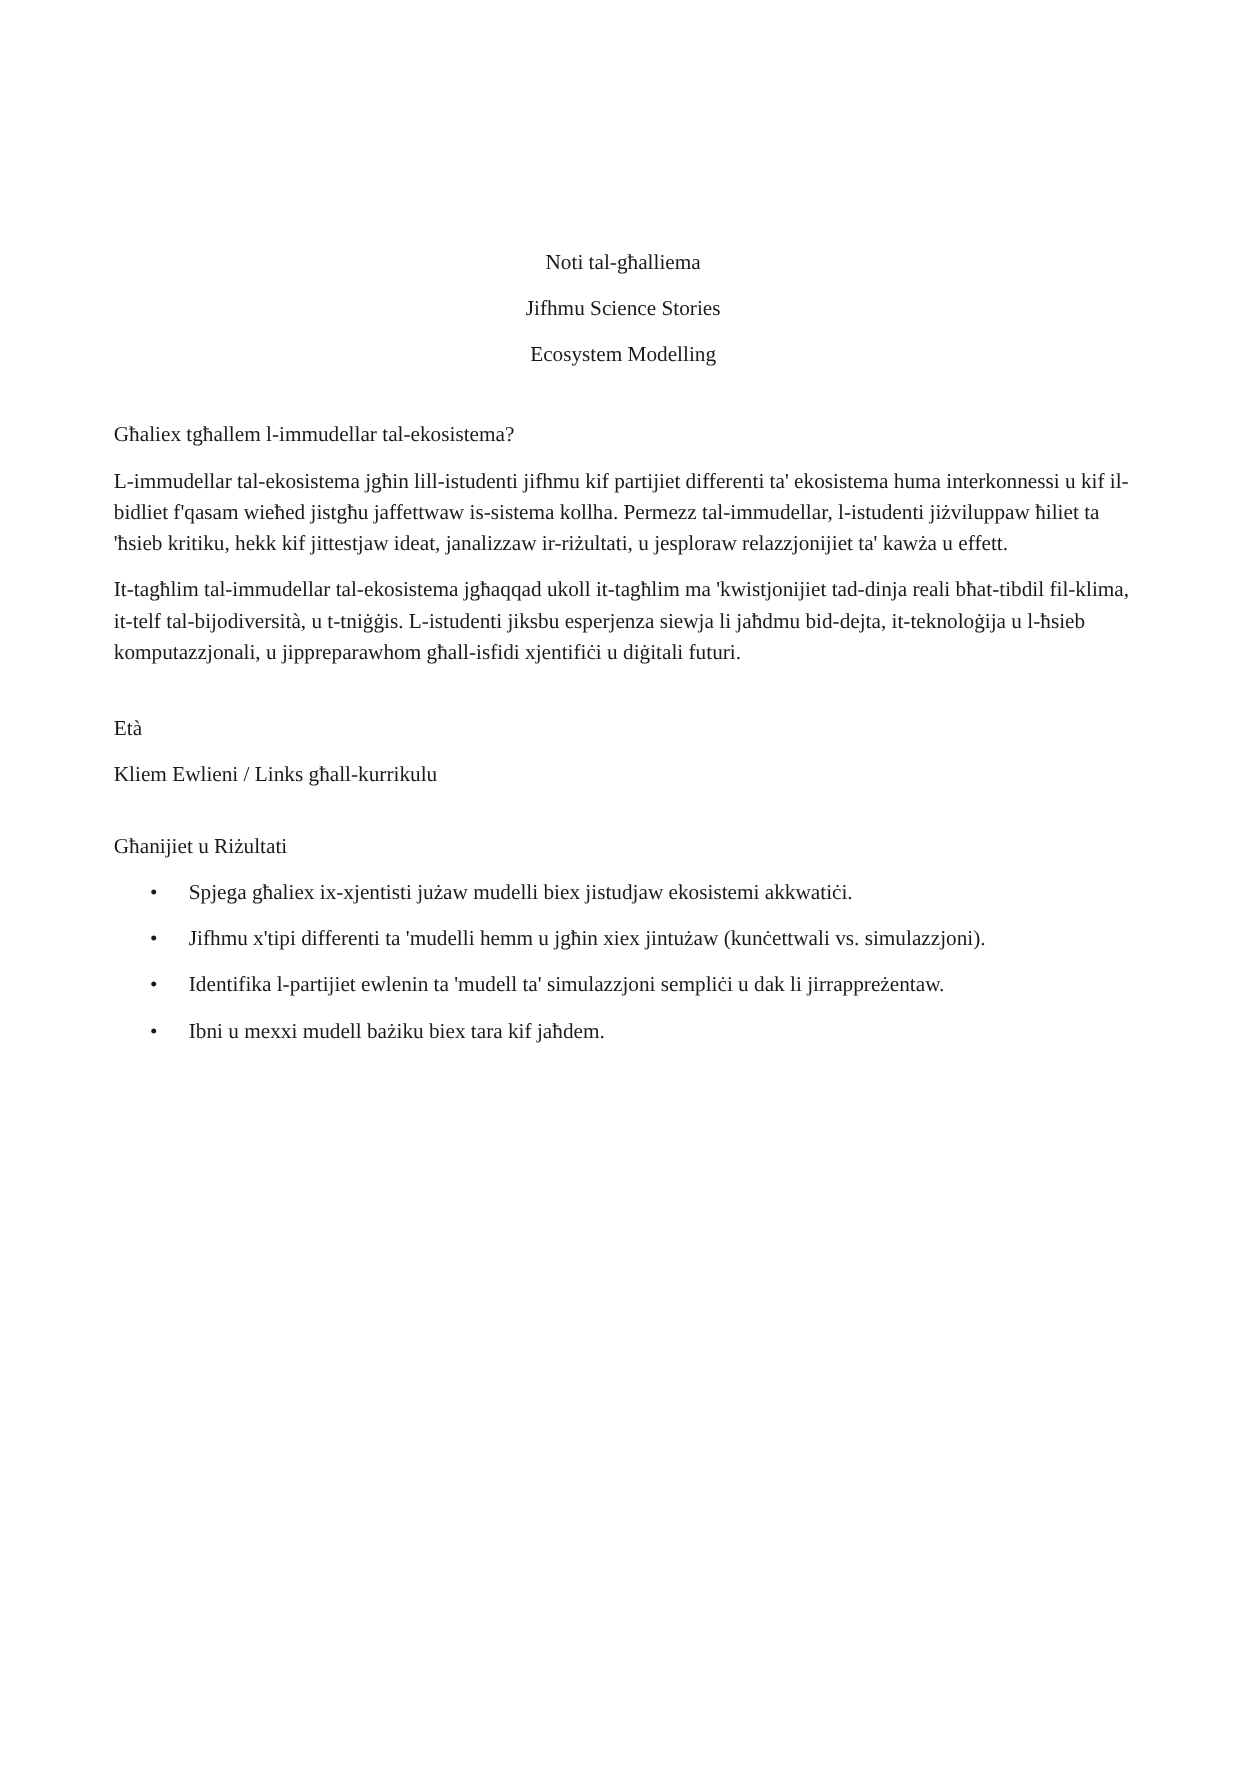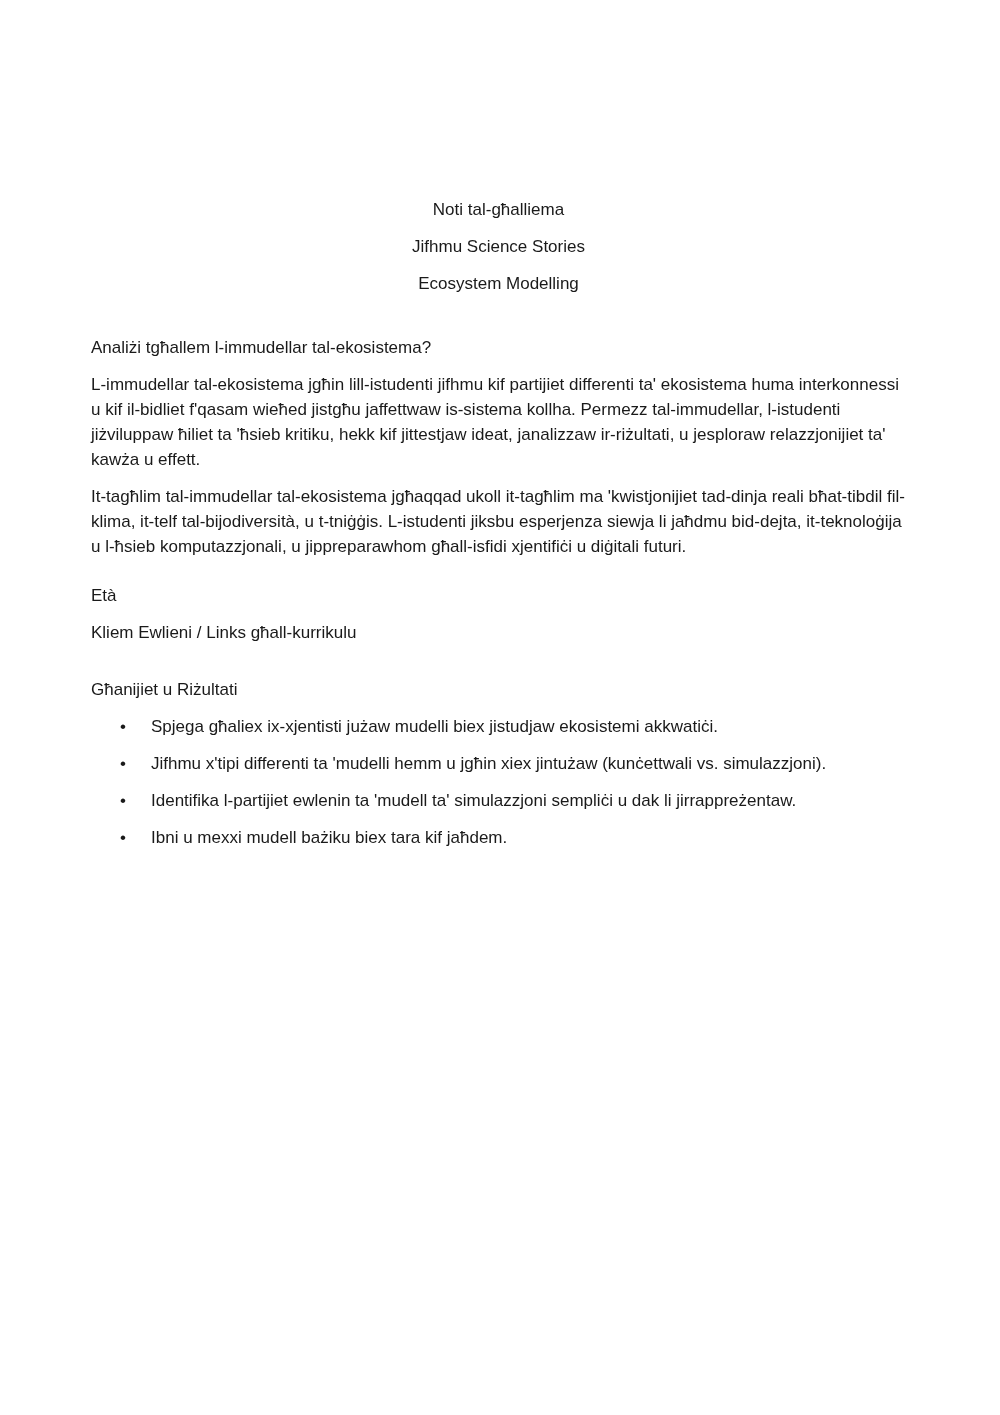--- a/index.html
+++ b/index.html
@@ -7,41 +7,41 @@
     padding: 0;
     background: #ffffff;
   }
   .page {
     position: relative;
     box-sizing: border-box;
     width: 1000px;
     height: 1009px;
     background: #ffffff;
     padding: 197px 94px 40px 91px;
-    font-family: Liberation Sans, sans-serif;
+    font-family: Liberation Serif, serif;
     font-size: 17px;
     line-height: 25px;
     color: #1a1a1a;
     overflow: hidden;
   }
   .title-line {
     text-align: center;
     margin: 0 0 12px 0;
   }
   p.body-par {
     margin: 0 0 12px 0;
   }
   .doc-heading {
     font-size: 17px;
     font-weight: 400;
     line-height: 25px;
     margin: 0 0 12px 0;
   }
   .why-heading   { margin-top: 39px; }
-  .age-heading   { margin-top: 24px; }
+  .age-heading   { margin-top: 36px; }
   .kw-heading    { margin-top: 10px; }
   .goals-heading { margin-top: 32px; }
   ul.goals-list {
     list-style: none;
     margin: 0;
     padding: 0;
   }
   ul.goals-list li {
     display: flex;
     margin: 0 0 12px 0;
@@ -60,21 +60,21 @@
 
 <div class="page">
 
   <div class="title-block">
     <p class="title-line">Noti tal-għalliema</p>
     <p class="title-line">Jifhmu Science Stories</p>
     <p class="title-line">Ecosystem Modelling</p>
   </div>
 
   <div class="section">
-    <p class="doc-heading why-heading">Analiżi tgħallem l-immudellar tal-ekosistema?</p>
+    <p class="doc-heading why-heading">Għaliex tgħallem l-immudellar tal-ekosistema?</p>
     <p class="body-par">L-immudellar tal-ekosistema jgħin lill-istudenti jifhmu kif partijiet differenti ta' ekosistema huma interkonnessi u kif il-bidliet f'qasam wieħed jistgħu jaffettwaw is-sistema kollha. Permezz tal-immudellar, l-istudenti jiżviluppaw ħiliet ta 'ħsieb kritiku, hekk kif jittestjaw ideat, janalizzaw ir-riżultati, u jesploraw relazzjonijiet ta' kawża u effett.</p>
     <p class="body-par">It-tagħlim tal-immudellar tal-ekosistema jgħaqqad ukoll it-tagħlim ma 'kwistjonijiet tad-dinja reali bħat-tibdil fil-klima, it-telf tal-bijodiversità, u t-tniġġis. L-istudenti jiksbu esperjenza siewja li jaħdmu bid-dejta, it-teknoloġija u l-ħsieb komputazzjonali, u jippreparawhom għall-isfidi xjentifiċi u diġitali futuri.</p>
   </div>
 
   <div class="section">
     <p class="doc-heading age-heading">Età</p>
   </div>
 
   <div class="section">
     <p class="doc-heading kw-heading">Kliem Ewlieni / Links għall-kurrikulu</p>

